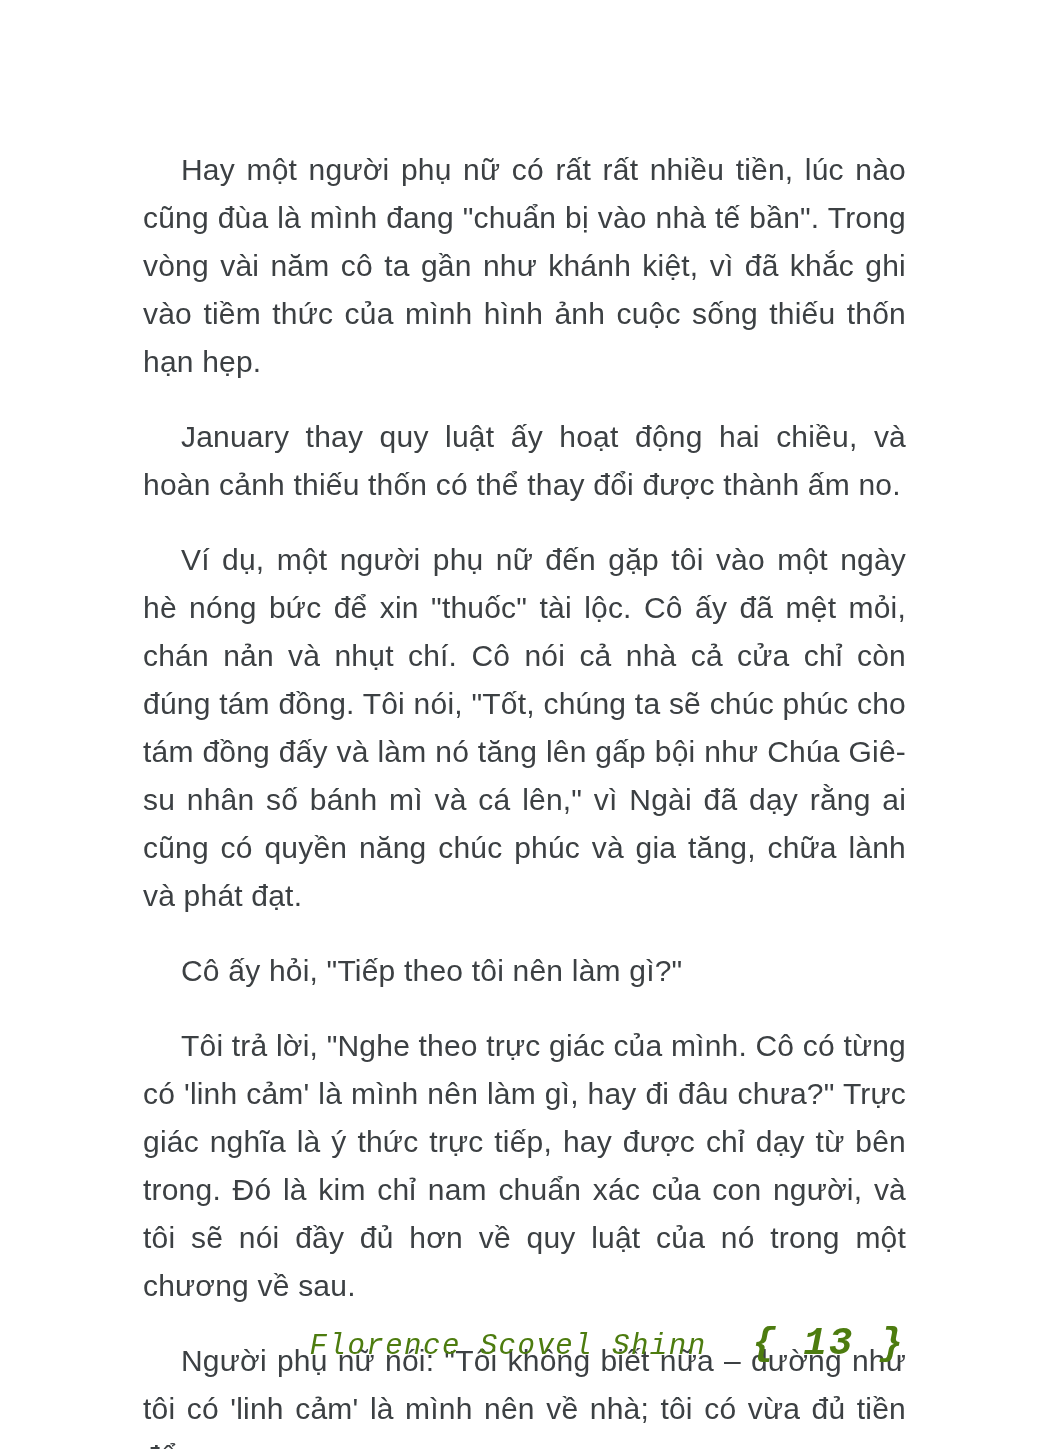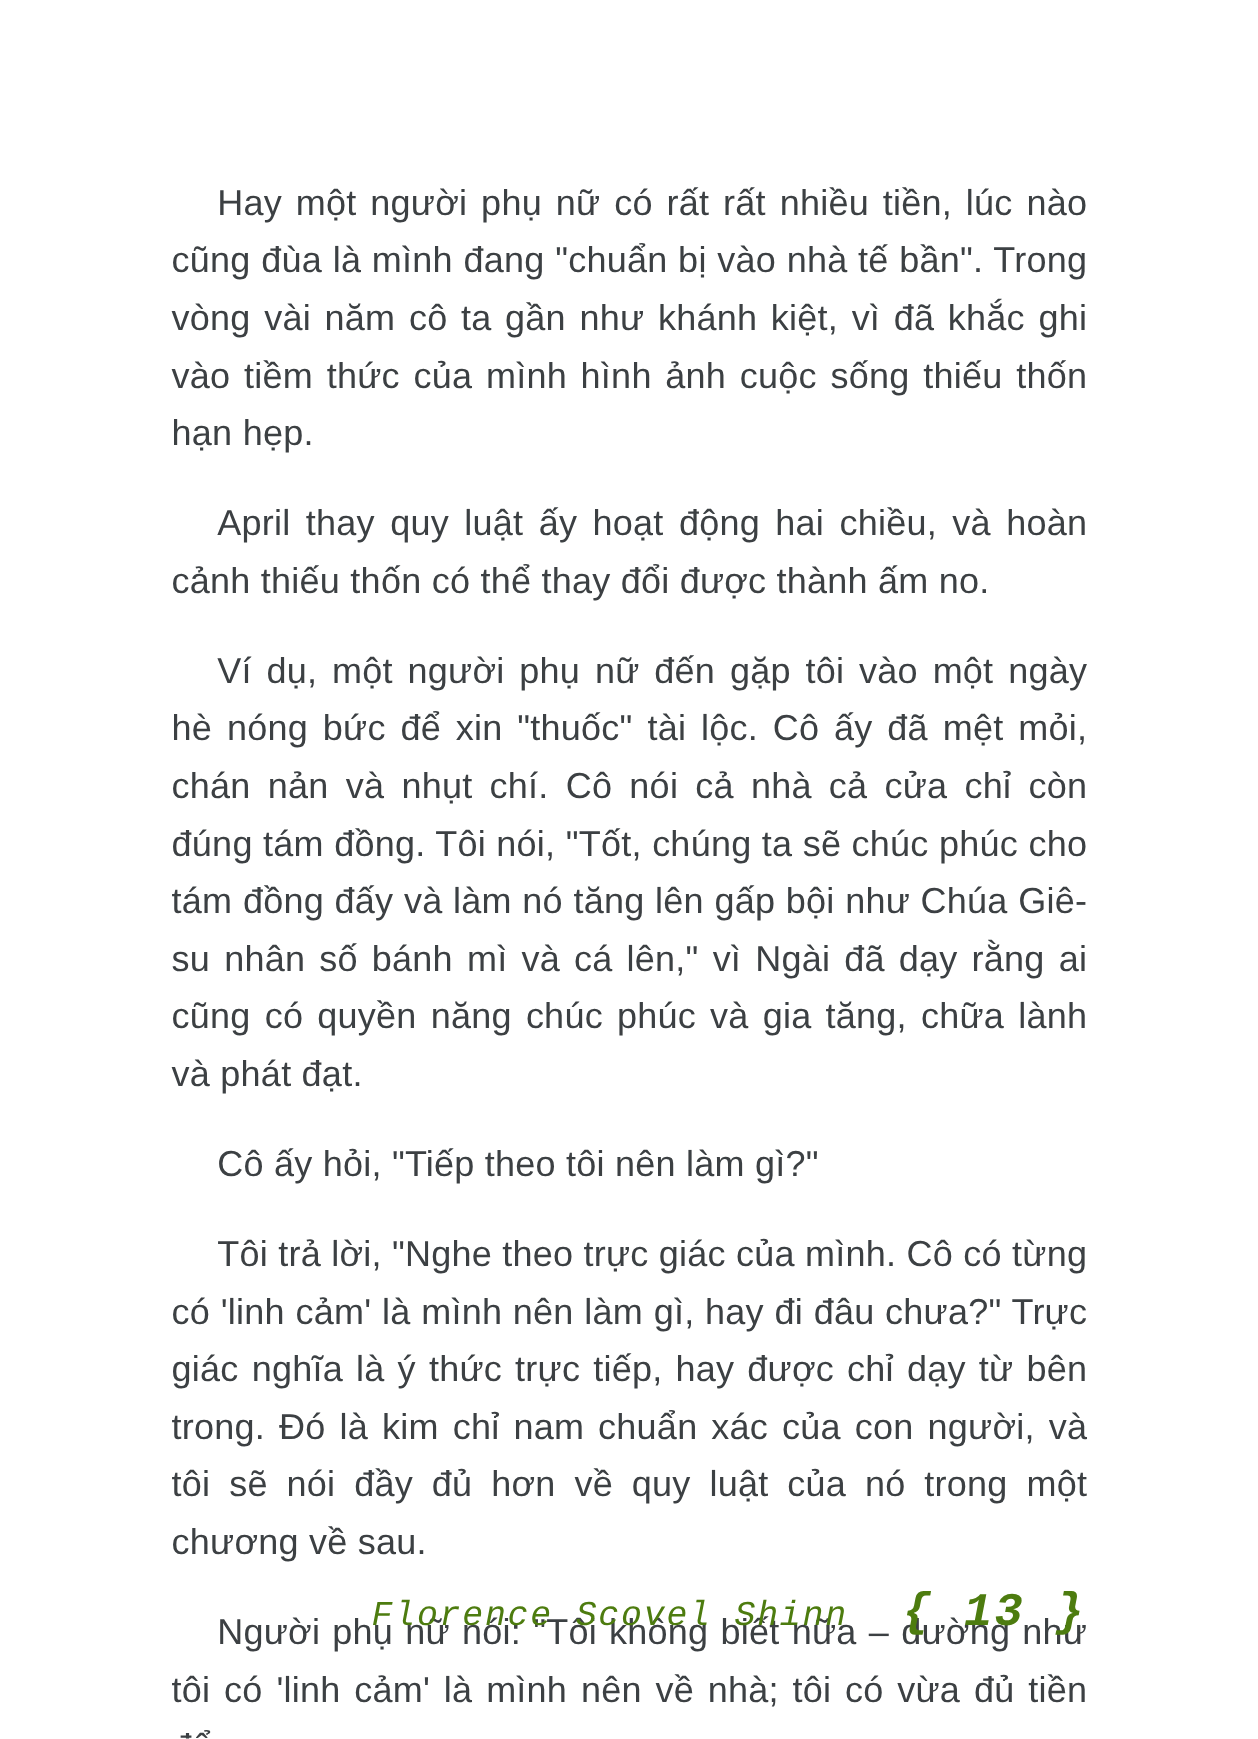--- a/index.html
+++ b/index.html
@@ -51,21 +51,21 @@
     font-weight: 700;
     letter-spacing: 2px;
   }
 </style>
 </head>
 <body>
 
 <div class="page">
   <div class="text-block">
       <p class="para">Hay một người phụ nữ có rất rất nhiều tiền, lúc nào cũng đùa là mình đang "chuẩn bị vào nhà tế bần". Trong vòng vài năm cô ta gần như khánh kiệt, vì đã khắc ghi vào tiềm thức của mình hình ảnh cuộc sống thiếu thốn hạn hẹp.</p>
-      <p class="para">April thay quy luật ấy hoạt động hai chiều, và hoàn cảnh thiếu thốn có thể thay đổi được thành ấm no.</p>
+      <p class="para">January thay quy luật ấy hoạt động hai chiều, và hoàn cảnh thiếu thốn có thể thay đổi được thành ấm no.</p>
       <p class="para">Ví dụ, một người phụ nữ đến gặp tôi vào một ngày hè nóng bức để xin "thuốc" tài lộc. Cô ấy đã mệt mỏi, chán nản và nhụt chí. Cô nói cả nhà cả cửa chỉ còn đúng tám đồng. Tôi nói, "Tốt, chúng ta sẽ chúc phúc cho tám đồng đấy và làm nó tăng lên gấp bội như Chúa Giê-su nhân số bánh mì và cá lên," vì Ngài đã dạy rằng ai cũng có quyền năng chúc phúc và gia tăng, chữa lành và phát đạt.</p>
       <p class="para">Cô ấy hỏi, "Tiếp theo tôi nên làm gì?"</p>
       <p class="para">Tôi trả lời, "Nghe theo trực giác của mình. Cô có từng có 'linh cảm' là mình nên làm gì, hay đi đâu chưa?" Trực giác nghĩa là ý thức trực tiếp, hay được chỉ dạy từ bên trong. Đó là kim chỉ nam chuẩn xác của con người, và tôi sẽ nói đầy đủ hơn về quy luật của nó trong một chương về sau.</p>
       <p class="para">Người phụ nữ nói: "Tôi không biết nữa – dường như tôi có 'linh cảm' là mình nên về nhà; tôi có vừa đủ tiền để mua</p>
     </div>
   <div class="footer">
     <span class="author">Florence Scovel Shinn</span>
     <span class="page-number">{ 13 }</span>
   </div>
 </div>

